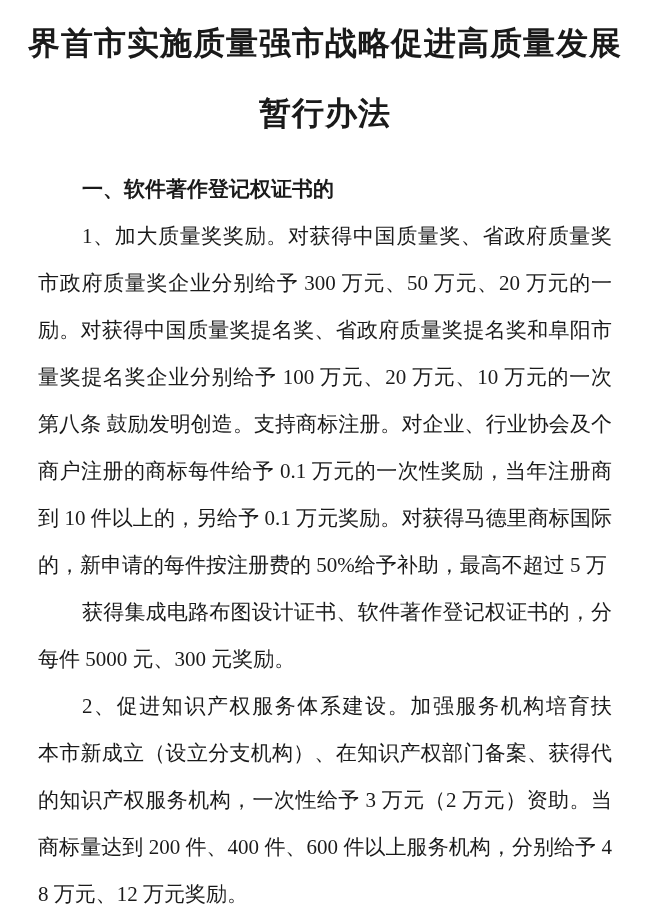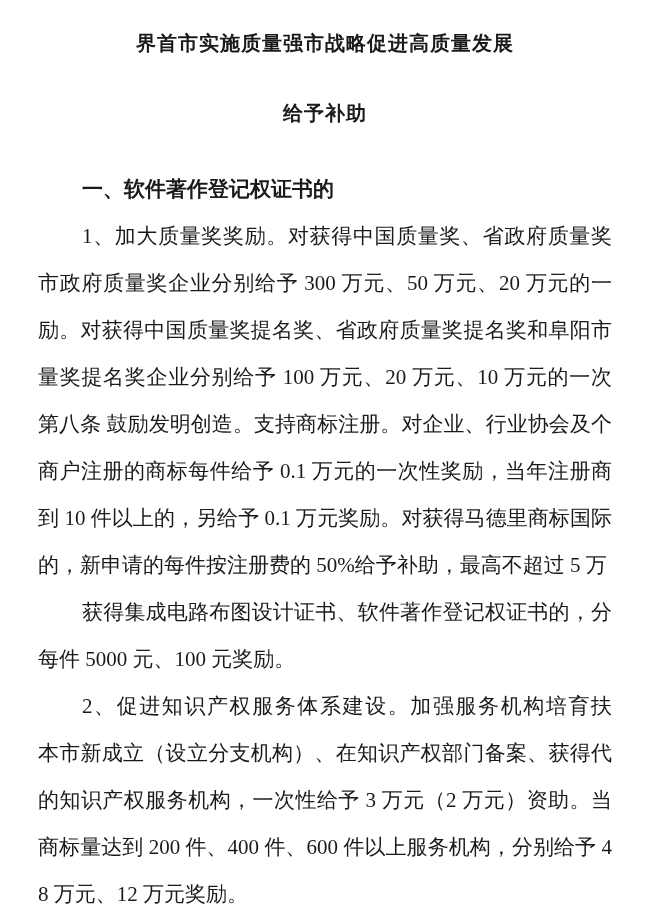--- a/index.html
+++ b/index.html
@@ -17,21 +17,21 @@
     font-family: "Liberation Serif", "DejaVu Serif", serif;
     overflow: hidden;
   }
   .title {
     position: absolute;
     top: 8px;
     left: 0;
     width: 650px;
     text-align: center;
     font-weight: 700;
-    font-size: 20px;
+    font-size: 32px;
     line-height: 70px;
     letter-spacing: 1px;
   }
   .content {
     position: absolute;
     top: 166px;
     left: 38px;
     width: 574px;
     font-size: 21px;
     line-height: 47px;
@@ -54,38 +54,38 @@
     text-indent: 44px;
   }
 </style>
 </head>
 <body>
 
 <div class="page">
 
   <div class="title">
     <div class="title-line">界首市实施质量强市战略促进高质量发展</div>
-    <div class="title-line">给予补助</div>
+    <div class="title-line">暂行办法</div>
   </div>
 
   <div class="content">
 
     <div class="heading">一、软件著作登记权证书的</div>
 
     <div class="line j indent">1、加大质量奖奖励。对获得中国质量奖、省政府质量奖和阜阳</div>
     <div class="line j">市政府质量奖企业分别给予 300 万元、50 万元、20 万元的一次性奖</div>
     <div class="line j">励。对获得中国质量奖提名奖、省政府质量奖提名奖和阜阳市政府质</div>
     <div class="line j">量奖提名奖企业分别给予 100 万元、20 万元、10 万元的一次性奖励。</div>
     <div class="line j">第八条 鼓励发明创造。支持商标注册。对企业、行业协会及个体工</div>
     <div class="line j">商户注册的商标每件给予 0.1 万元的一次性奖励，当年注册商标量达</div>
     <div class="line j">到 10 件以上的，另给予 0.1 万元奖励。对获得马德里商标国际注册</div>
     <div class="line">的，新申请的每件按注册费的 50%给予补助，最高不超过 5 万元。</div>
 
     <div class="line j indent">获得集成电路布图设计证书、软件著作登记权证书的，分别给予</div>
-    <div class="line">每件 5000 元、100 元奖励。</div>
+    <div class="line">每件 5000 元、300 元奖励。</div>
 
     <div class="line j indent">2、促进知识产权服务体系建设。加强服务机构培育扶持。对在</div>
     <div class="line j">本市新成立（设立分支机构）、在知识产权部门备案、获得代理资质</div>
     <div class="line j">的知识产权服务机构，一次性给予 3 万元（2 万元）资助。当年注册</div>
     <div class="line j">商标量达到 200 件、400 件、600 件以上服务机构，分别给予 4 万元、</div>
     <div class="line">8 万元、12 万元奖励。</div>
 
   </div>
 
 </div>

